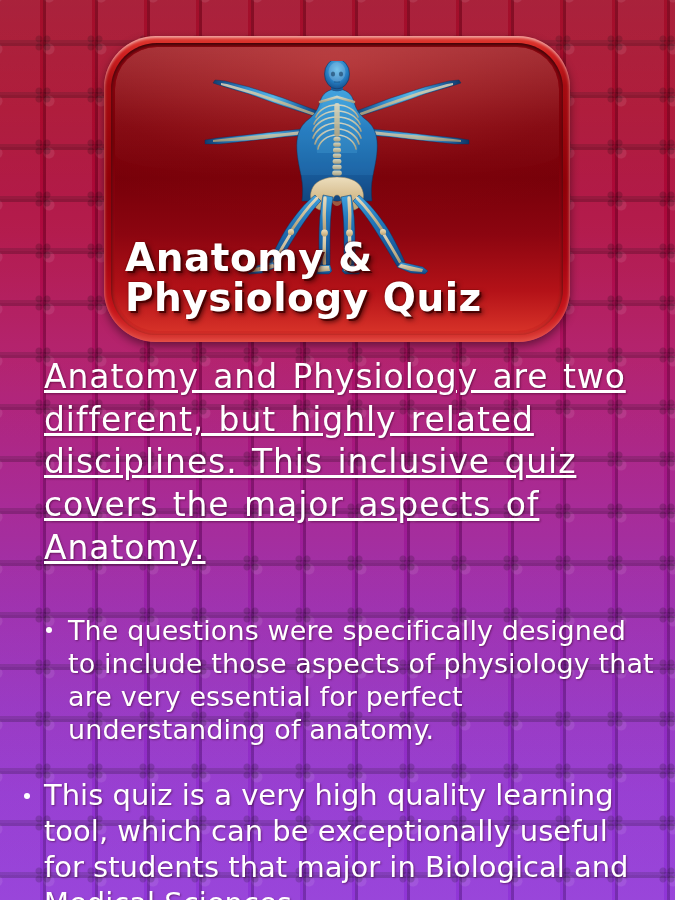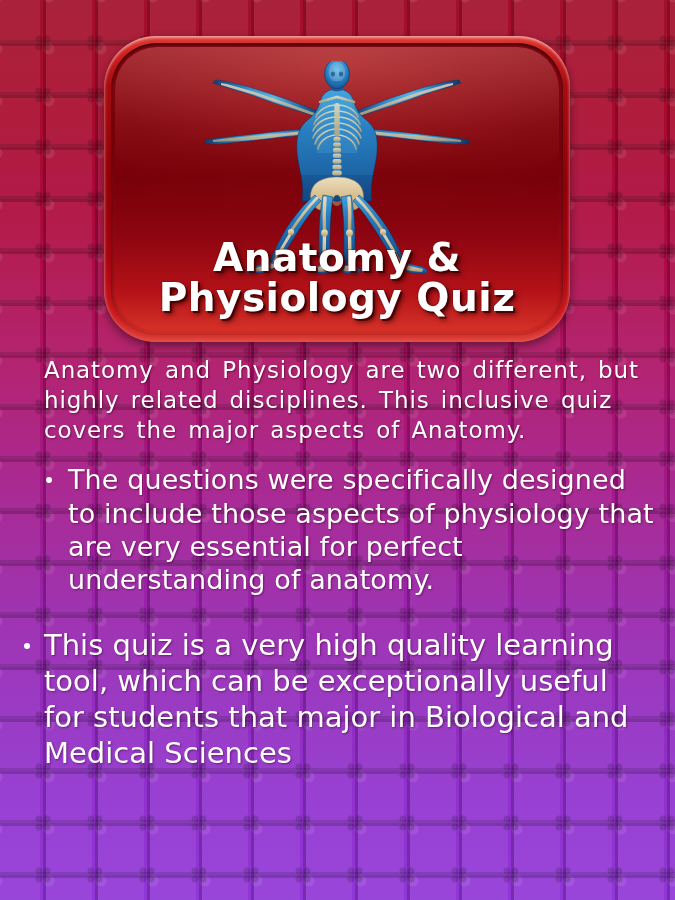--- a/index.html
+++ b/index.html
@@ -165,21 +165,21 @@
     top: 14px;
     width: 300px;
     height: 218px;
   }
 
   
   .icon-title {
     position: absolute;
     left: 0; right: 0;
     bottom: 12px;
-    text-align: center;
+    text-align: left;
     color: #ffffff;
     font-weight: bold;
     font-size: 39px;
     line-height: 1.04;
     letter-spacing: 0.5px;
     text-shadow:
        2px 2px 0 rgba(70,0,0,0.85),
        3px 3px 5px rgba(40,0,0,0.75),
       -1px -1px 0 rgba(120,10,10,0.35);
     white-space: pre-line;
@@ -188,31 +188,32 @@
 
   
   .body-copy {
     position: absolute;
     left: 0; right: 0;
     top: 356px;
     padding: 0 20px 0 44px;
     color: #ffffff;
   }
   .para {
-    font-size: 23px;
+    font-size: 33px;
     line-height: 1.295;
     letter-spacing: 0.9px;
     word-spacing: 3px;
     text-shadow: 1px 1px 2px rgba(60,0,40,0.55);
     margin: 0 0 0 0;
+    text-decoration: underline;
   }
   .bullet-list { margin: 0; padding: 0; list-style: none; }
   .bullet {
     position: relative;
-    margin-top: 18px;
+    margin-top: 44px;
     padding-left: 24px;
     text-shadow: 1px 1px 2px rgba(60,0,40,0.5);
   }
   .bullet .dot {
     position: absolute;
     left: 2px;
     top: 0.50em;
     width: 6px; height: 6px;
     border-radius: 50%;
     background: #ffffff;

